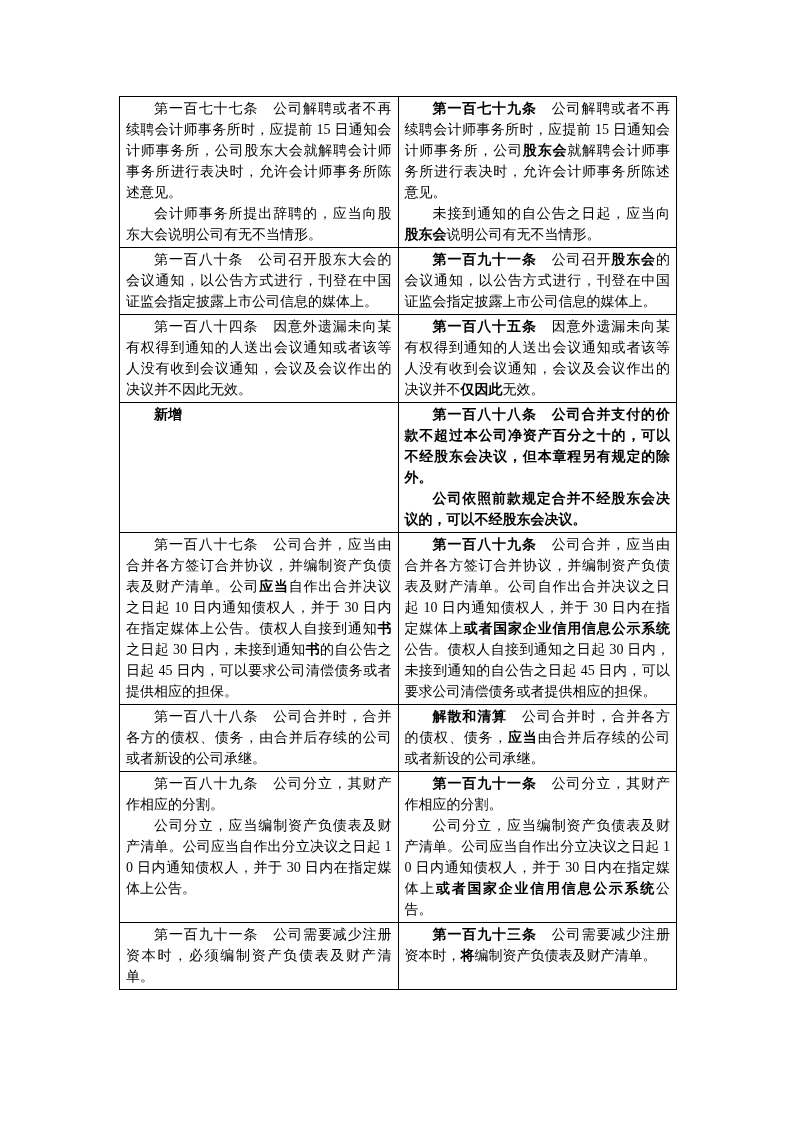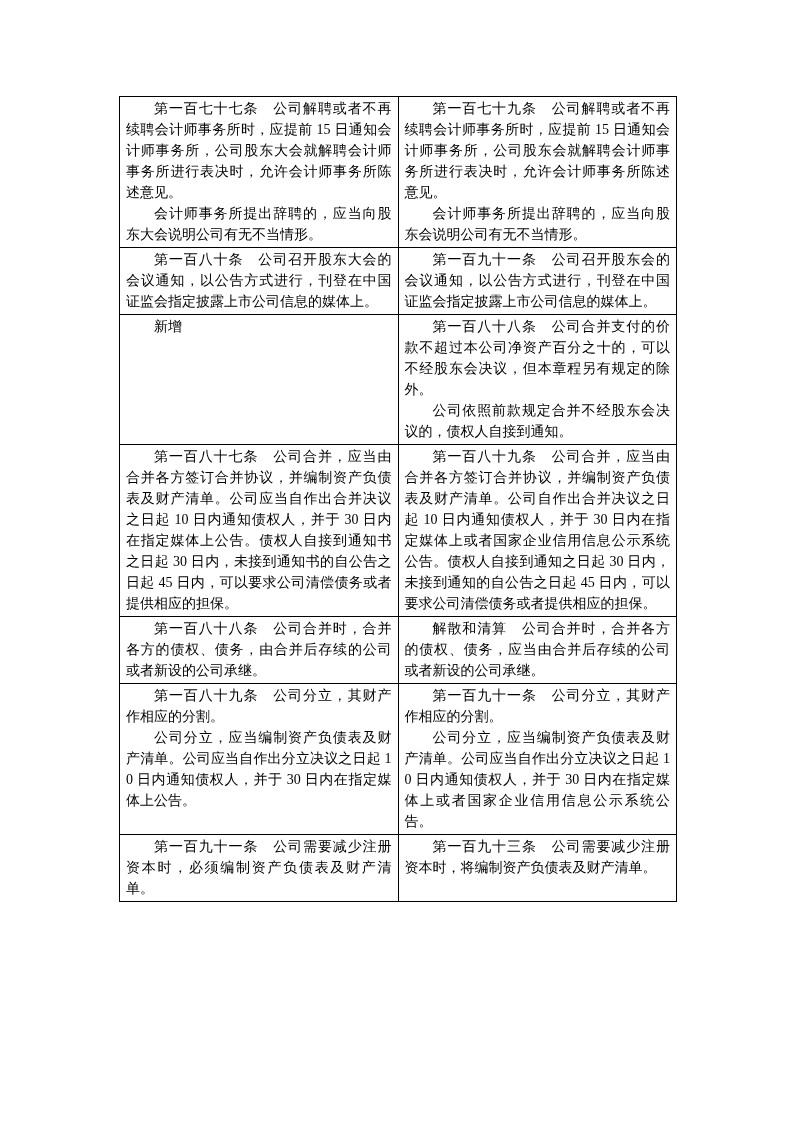--- a/index.html
+++ b/index.html
@@ -32,55 +32,63 @@
     font-size: 14px;
     line-height: 21px;
     text-align: justify;
   }
   table.compare p {
     margin: 0;
     text-indent: 2em;
     word-break: break-all;
   }
   table.compare b {
-    font-weight: normal;
+    font-weight: bold;
     margin-top: 25px;
   }
 </style>
 </head>
 <body>
 
 <div class="page">
   <table class="compare">
     <tbody>
         <tr>
           <td>
             <p><span>第一百七十七条　公司解聘或者不再续聘会计师事务所时，应提前 15 日通知会计师事务所，公司股东大会就解聘会计师事务所进行表决时，允许会计师事务所陈述意见。</span></p>
             <p><span>会计师事务所提出辞聘的，应当向股东大会说明公司有无不当情形。</span></p>
           </td>
           <td>
             <p><b>第一百七十九条</b><span>　公司解聘或者不再续聘会计师事务所时，应提前 15 日通知会计师事务所，公司</span><b>股东会</b><span>就解聘会计师事务所进行表决时，允许会计师事务所陈述意见。</span></p>
-            <p><span>会计师事务所提出辞聘的，应当向</span><b>股东会</b><span>说明公司有无不当情形。</span></p>
+            <p><span>未接到通知的自公告之日起，应当向</span><b>股东会</b><span>说明公司有无不当情形。</span></p>
           </td>
         </tr>
         <tr>
           <td>
             <p><span>第一百八十条　公司召开股东大会的会议通知，以公告方式进行，刊登在中国证监会指定披露上市公司信息的媒体上。</span></p>
           </td>
           <td>
             <p><b>第一百九十一条</b><span>　公司召开</span><b>股东会</b><span>的会议通知，以公告方式进行，刊登在中国证监会指定披露上市公司信息的媒体上。</span></p>
           </td>
         </tr>
         <tr>
           <td>
+            <p><span>第一百八十四条　因意外遗漏未向某有权得到通知的人送出会议通知或者该等人没有收到会议通知，会议及会议作出的决议并不因此无效。</span></p>
+          </td>
+          <td>
+            <p><b>第一百八十五条</b><span>　因意外遗漏未向某有权得到通知的人送出会议通知或者该等人没有收到会议通知，会议及会议作出的决议并不</span><b>仅因此</b><span>无效。</span></p>
+          </td>
+        </tr>
+        <tr>
+          <td>
             <p><b>新增</b></p>
           </td>
           <td>
             <p><b>第一百八十八条　公司合并支付的价款不超过本公司净资产百分之十的，可以不经股东会决议，但本章程另有规定的除外。</b></p>
-            <p><b>公司依照前款规定合并不经股东会决议的，债权人自接到通知。</b></p>
+            <p><b>公司依照前款规定合并不经股东会决议的，可以不经股东会决议。</b></p>
           </td>
         </tr>
         <tr>
           <td>
             <p><span>第一百八十七条　公司合并，应当由合并各方签订合并协议，并编制资产负债表及财产清单。公司</span><b>应当</b><span>自作出合并决议之日起 10 日内通知债权人，并于 30 日内在指定媒体上公告。债权人自接到通知</span><b>书</b><span>之日起 30 日内，未接到通知</span><b>书</b><span>的自公告之日起 45 日内，可以要求公司清偿债务或者提供相应的担保。</span></p>
           </td>
           <td>
             <p><b>第一百八十九条</b><span>　公司合并，应当由合并各方签订合并协议，并编制资产负债表及财产清单。公司自作出合并决议之日起 10 日内通知债权人，并于 30 日内在指定媒体上</span><b>或者国家企业信用信息公示系统</b><span>公告。债权人自接到通知之日起 30 日内，未接到通知的自公告之日起 45 日内，可以要求公司清偿债务或者提供相应的担保。</span></p>
           </td>
         </tr>

